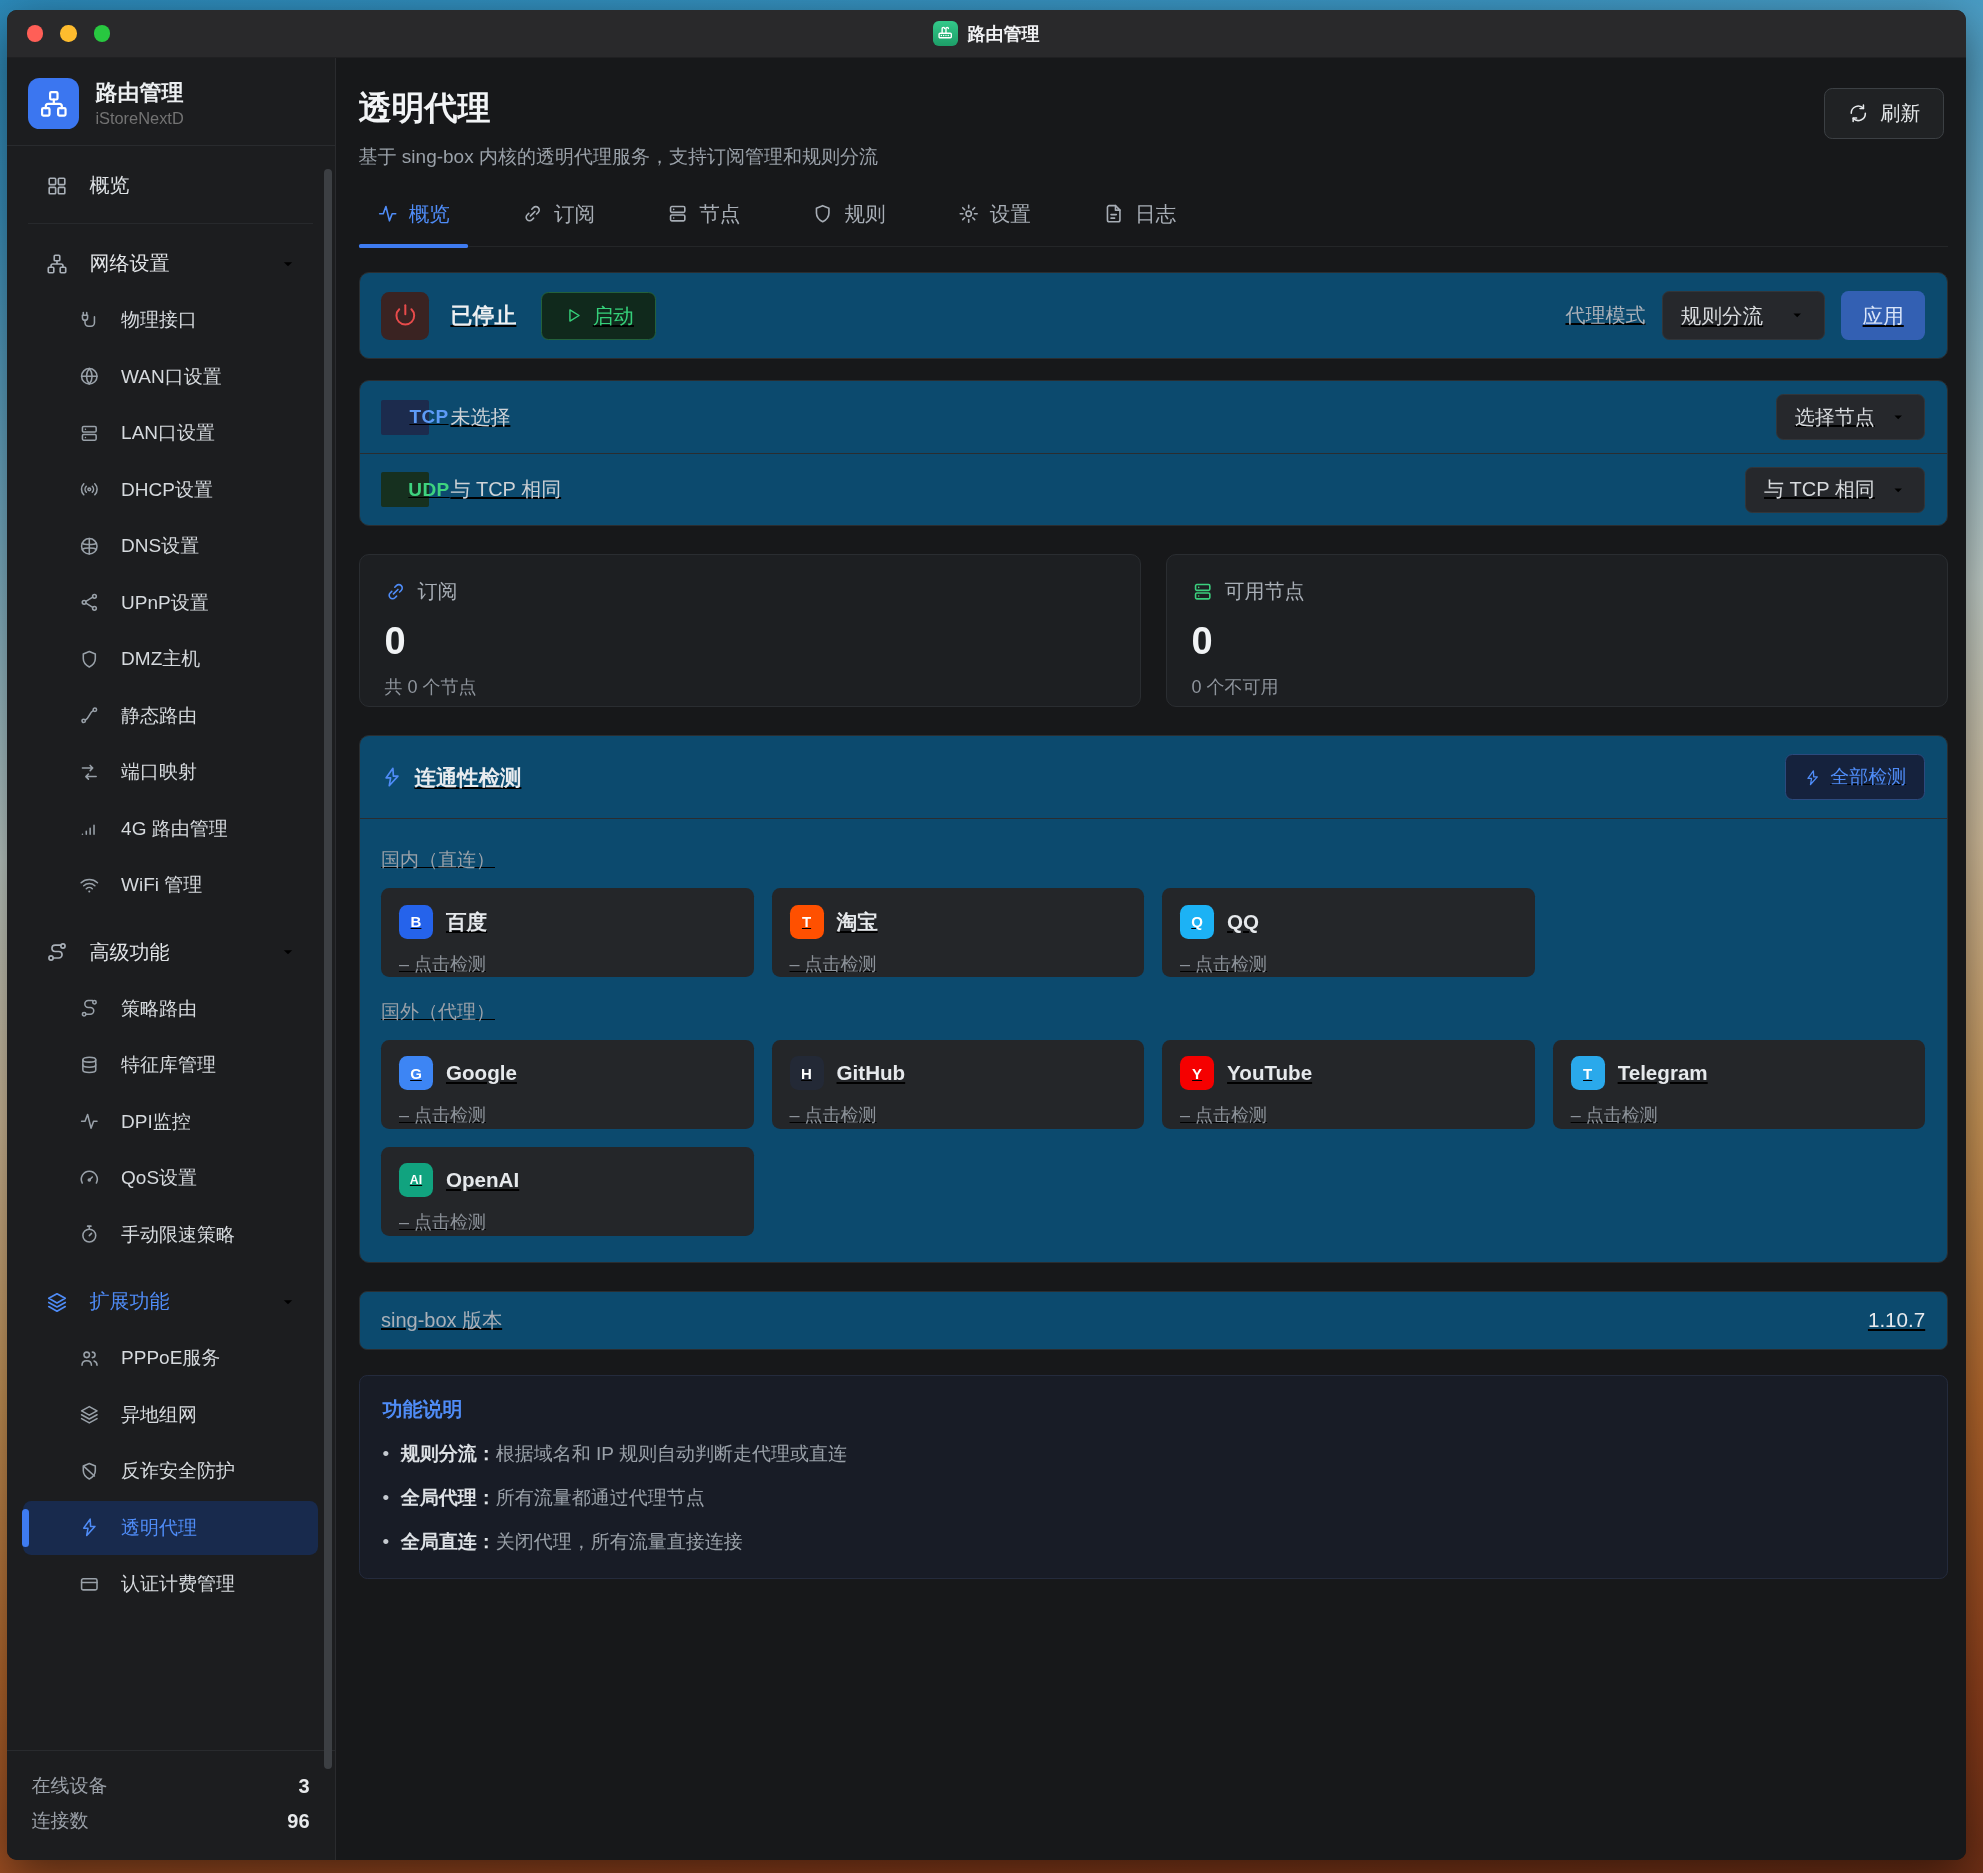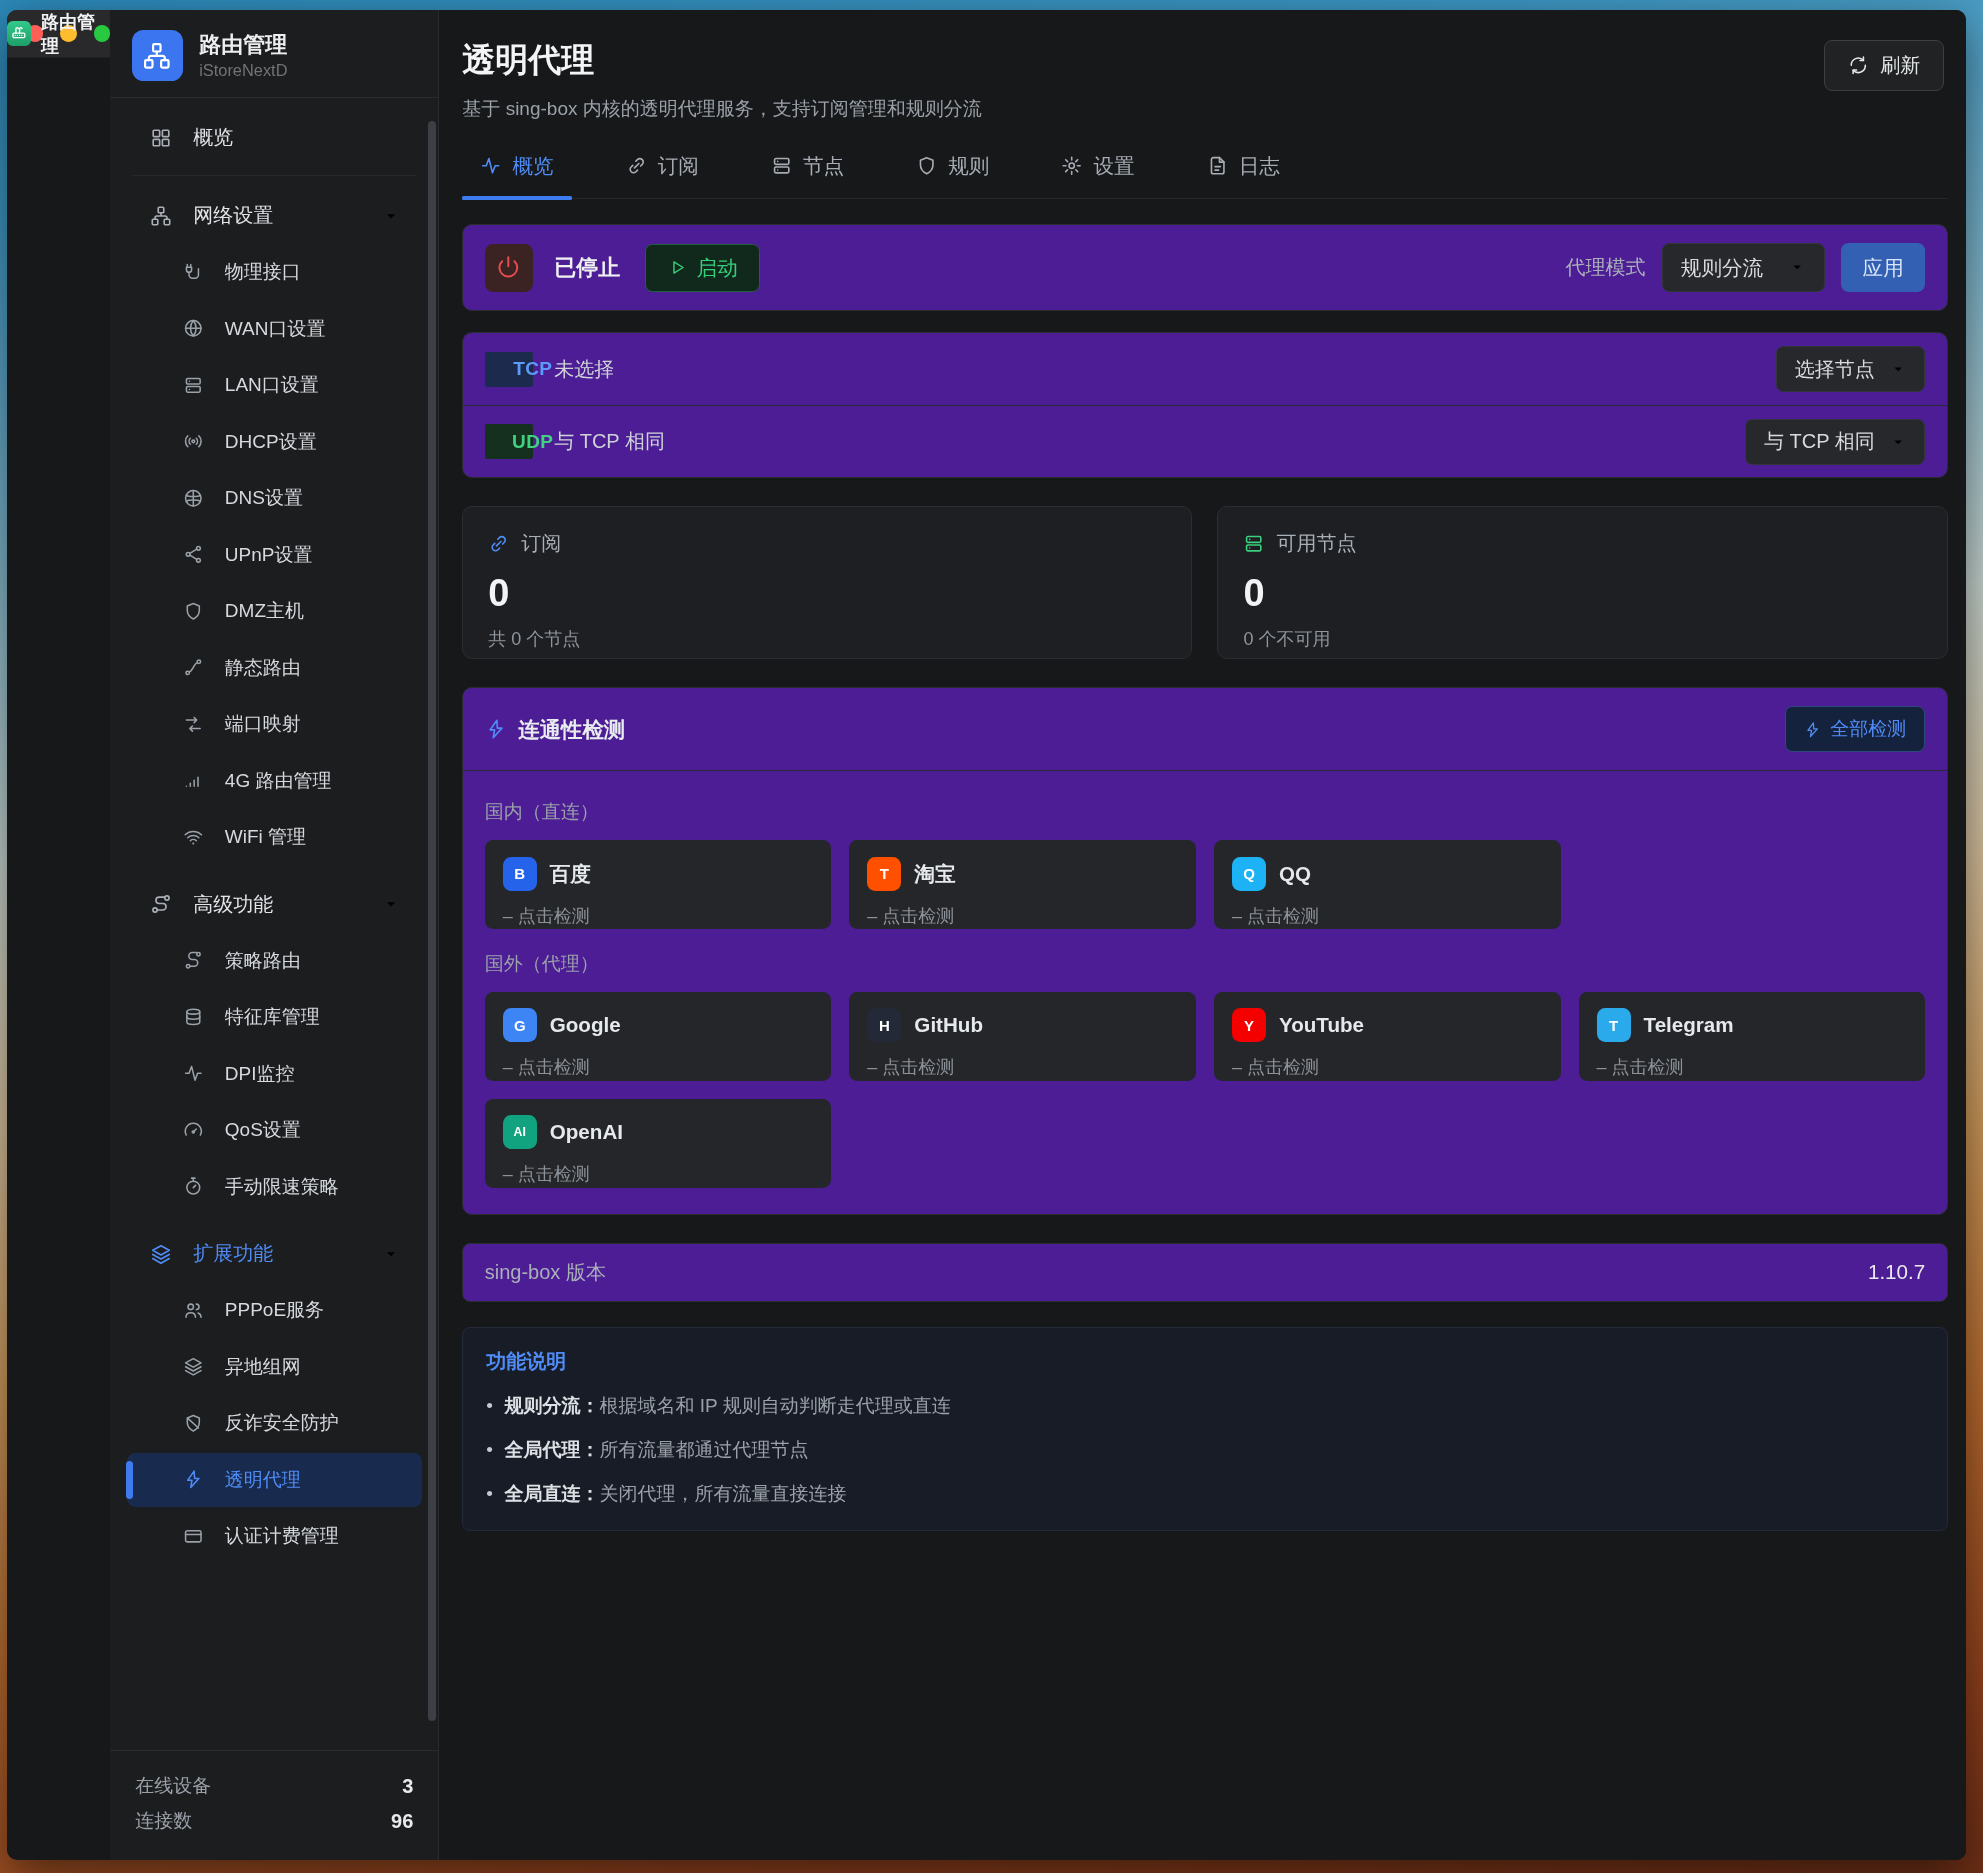--- a/index.html
+++ b/index.html
@@ -6,21 +6,21 @@
   html,body { width:1984px; height:1874px; }
   body {
     font-family:"Liberation Sans","DejaVu Sans",sans-serif;
     background:linear-gradient(172deg,#2c8aba 0%,#3d97c4 10%,#7db6cd 25%,#c8d5d0 40%,#d9c3a0 52%,#cf9a5a 65%,#b96a2e 78%,#8f3f1c 92%,#6e2f16 100%);
     overflow:hidden;
   }
   .window {
     position:absolute; left:6.6px; top:10px; width:1959px; height:1850px;
     background:#17181a; border-radius:10px; overflow:hidden;
     box-shadow:0 15px 49px rgba(0,0,0,.55);
-    display:flex; flex-direction:row;
+    display:flex; flex-direction:column;
   }
   
   .titlebar { height:48px; background:#29292b; flex:0 0 auto; display:flex; align-items:center; position:relative; border-bottom:0.8px solid #202022; }
   .lights { display:flex; gap:17.3px; padding-left:20px; }
   .light { width:16.4px; height:16.4px; border-radius:50%; }
   .light.r { background:#ff5f57; } .light.y { background:#febc2e; } .light.g { background:#28c840; }
   .tb-center { position:absolute; left:0; right:0; display:flex; justify-content:center; align-items:center; gap:10px; pointer-events:none; }
   .tb-appicon { width:25px; height:25px; border-radius:5.8px; background:linear-gradient(180deg,#33c98a,#1d9e68); display:flex; align-items:center; justify-content:center; color:#fff; padding:3.3px; }
   .tb-title { color:#f1f2f4; font-size:18px; font-weight:700; }
   
@@ -58,21 +58,21 @@
   .refresh-btn { position:absolute; top:30px; right:21.4px; height:51px; padding:0 23px; display:flex; align-items:center; gap:11.5px;
     background:#202224; border:0.8px solid #3c4044; border-radius:8.2px; color:#e5e8ea; font-size:20px; cursor:pointer; }
   .refresh-btn .ico { width:20.6px; height:20.6px; }
   
   .tabs { margin-top:30px; display:flex; gap:36px; border-bottom:1.6px solid #242628; }
   .tab { display:flex; align-items:center; gap:10.7px; padding:0 18px 18px; font-size:20.6px; color:#a7adb5; position:relative; cursor:pointer; }
   .tab .ico { width:21.4px; height:21.4px; }
   .tab.active { color:#4f8cf7; }
   .tab.active::after { content:""; position:absolute; left:0; right:0; bottom:-1.6px; height:3.3px; background:#3e7bf0; border-radius:1.6px; }
   
-  .panel { background:#4c1d95; border:0.8px solid #2a2d30; border-radius:10px; }
+  .panel { background:#0c4a6e; border:0.8px solid #2a2d30; border-radius:10px;text-decoration:underline; }
   .status { margin-top:25px; padding:18px 21.4px; display:flex; align-items:center; }
   .pwr { width:48px; height:48px; border-radius:8.2px; background:#3a2322; color:#e84b4b; display:flex; align-items:center; justify-content:center; padding:10.7px; }
   .st-label { font-size:22px; font-weight:700; color:#eef0f2; margin-left:21.4px; }
   .start-btn { margin-left:25px; height:48px; padding:0 21.4px; display:flex; align-items:center; gap:10px; background:#10291c; border:0.8px solid #23613b; border-radius:7.4px; color:#35d07a; font-size:20.6px; cursor:pointer; }
   .start-btn .ico { width:19px; height:19px; }
   .st-right { margin-left:auto; display:flex; align-items:center; gap:16.4px; }
   .st-mode { font-size:20px; color:#aab0b8; }
   .select { height:49px; padding:0 18px; display:flex; align-items:center; gap:15px; background:#26282c; border:0.8px solid #323539; border-radius:7.4px; color:#d8dbde; font-size:20.6px; cursor:pointer; }
   .select .chev { margin-left:auto; width:16.4px; height:16.4px; color:#9aa0a8; }
   .apply-btn { height:49px; width:84px; display:flex; align-items:center; justify-content:center; background:#3360b3; border:none; border-radius:7.4px; color:#d9e5f9; font-size:20.6px; cursor:pointer; }

